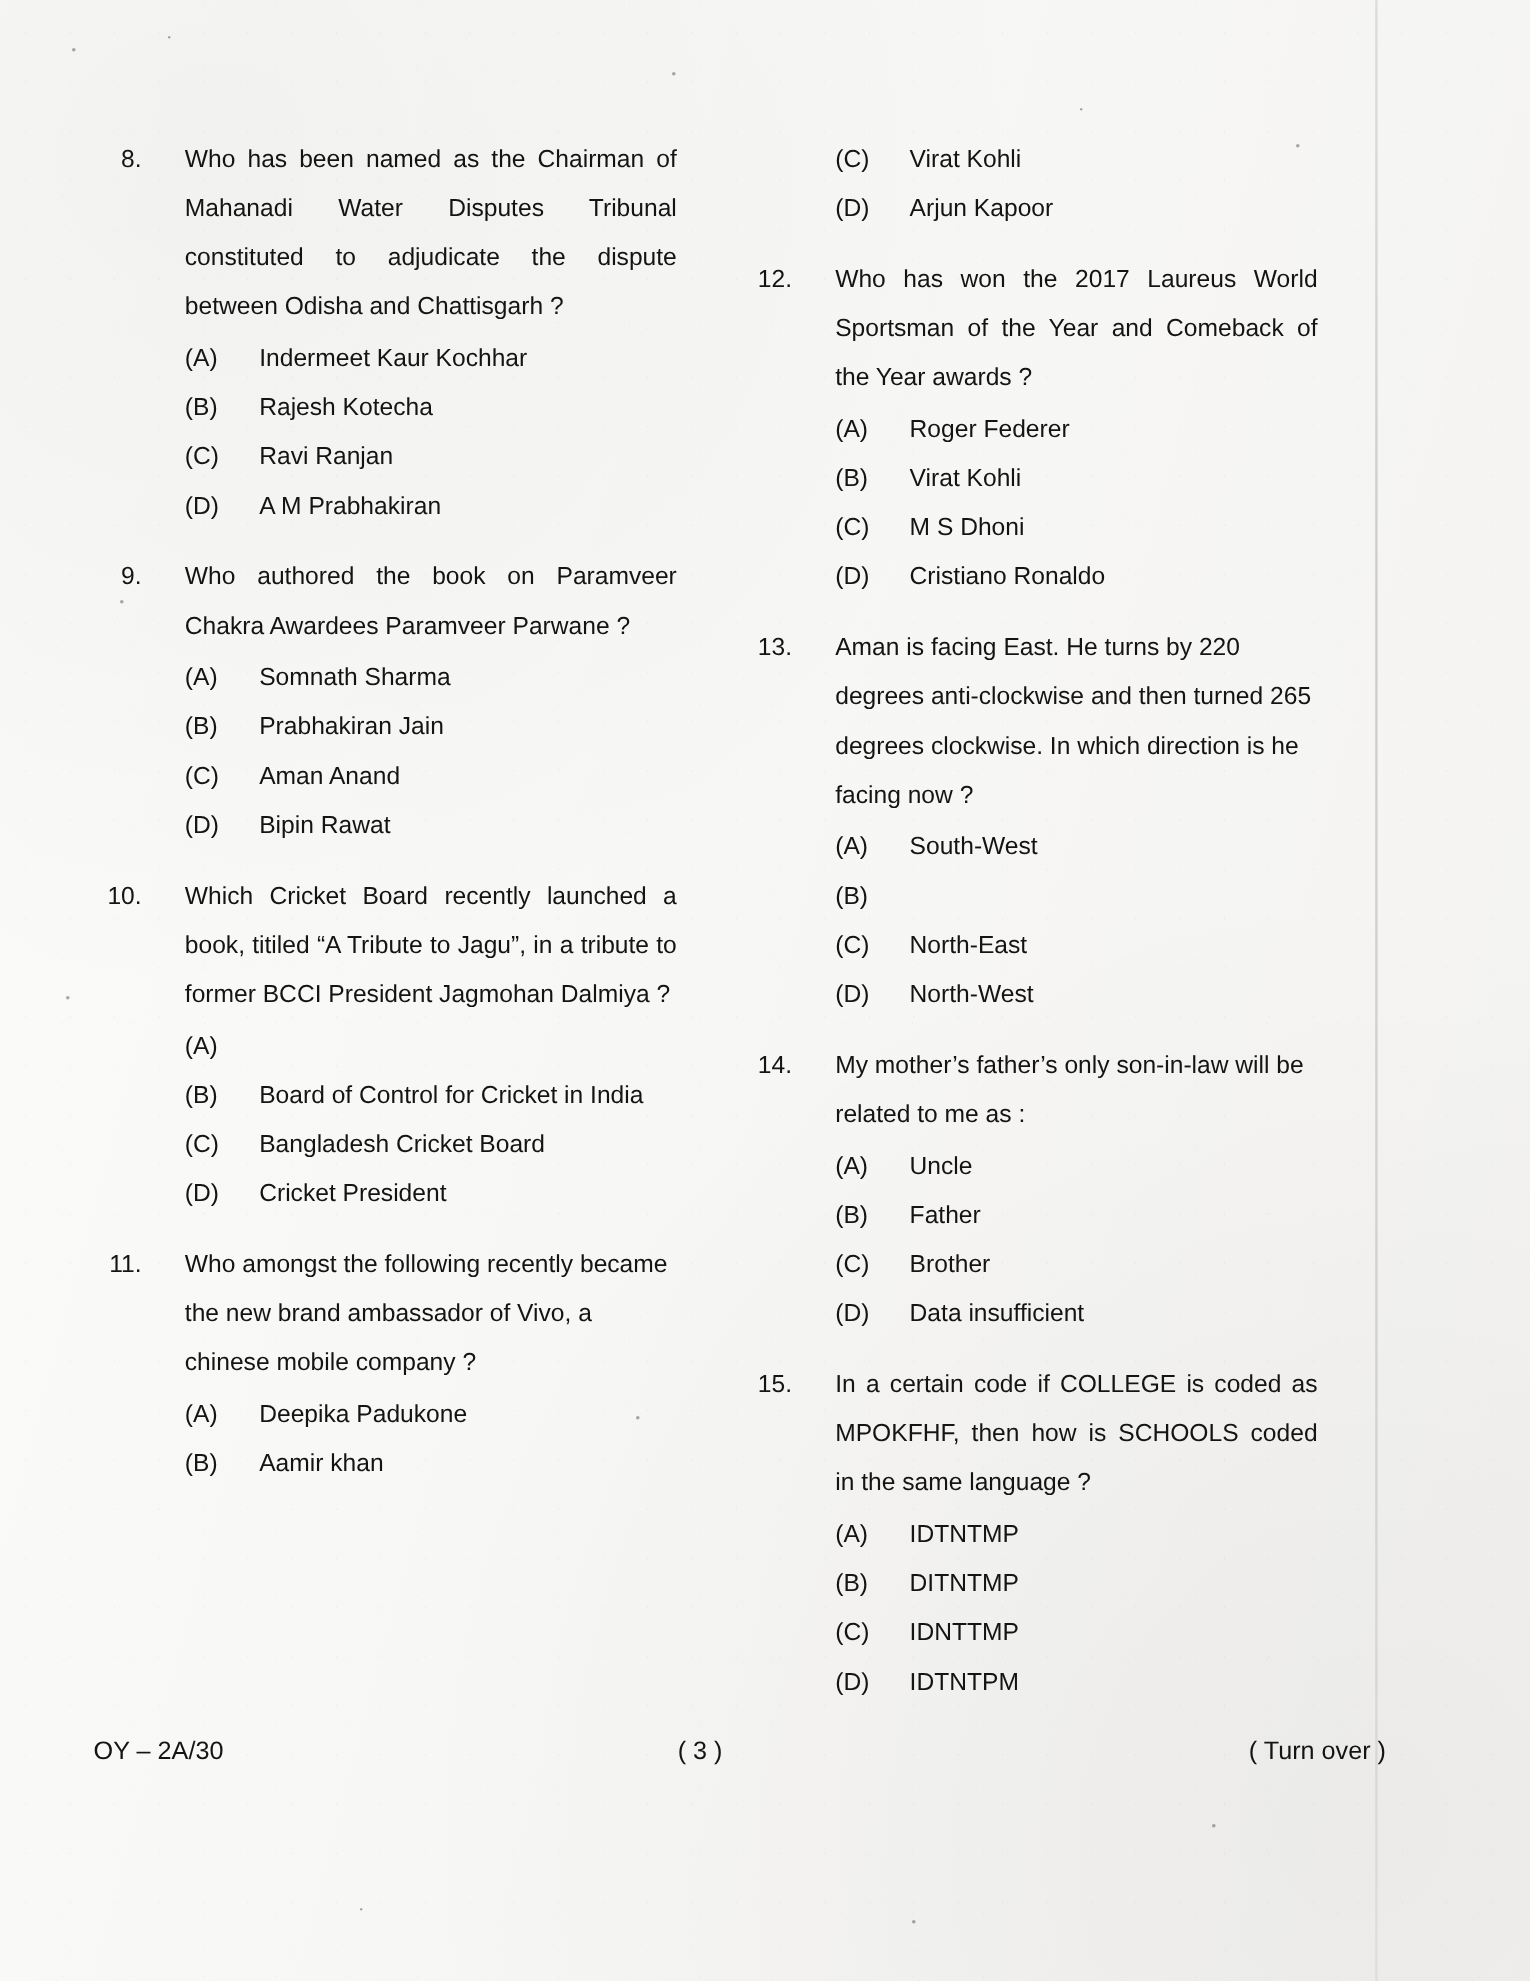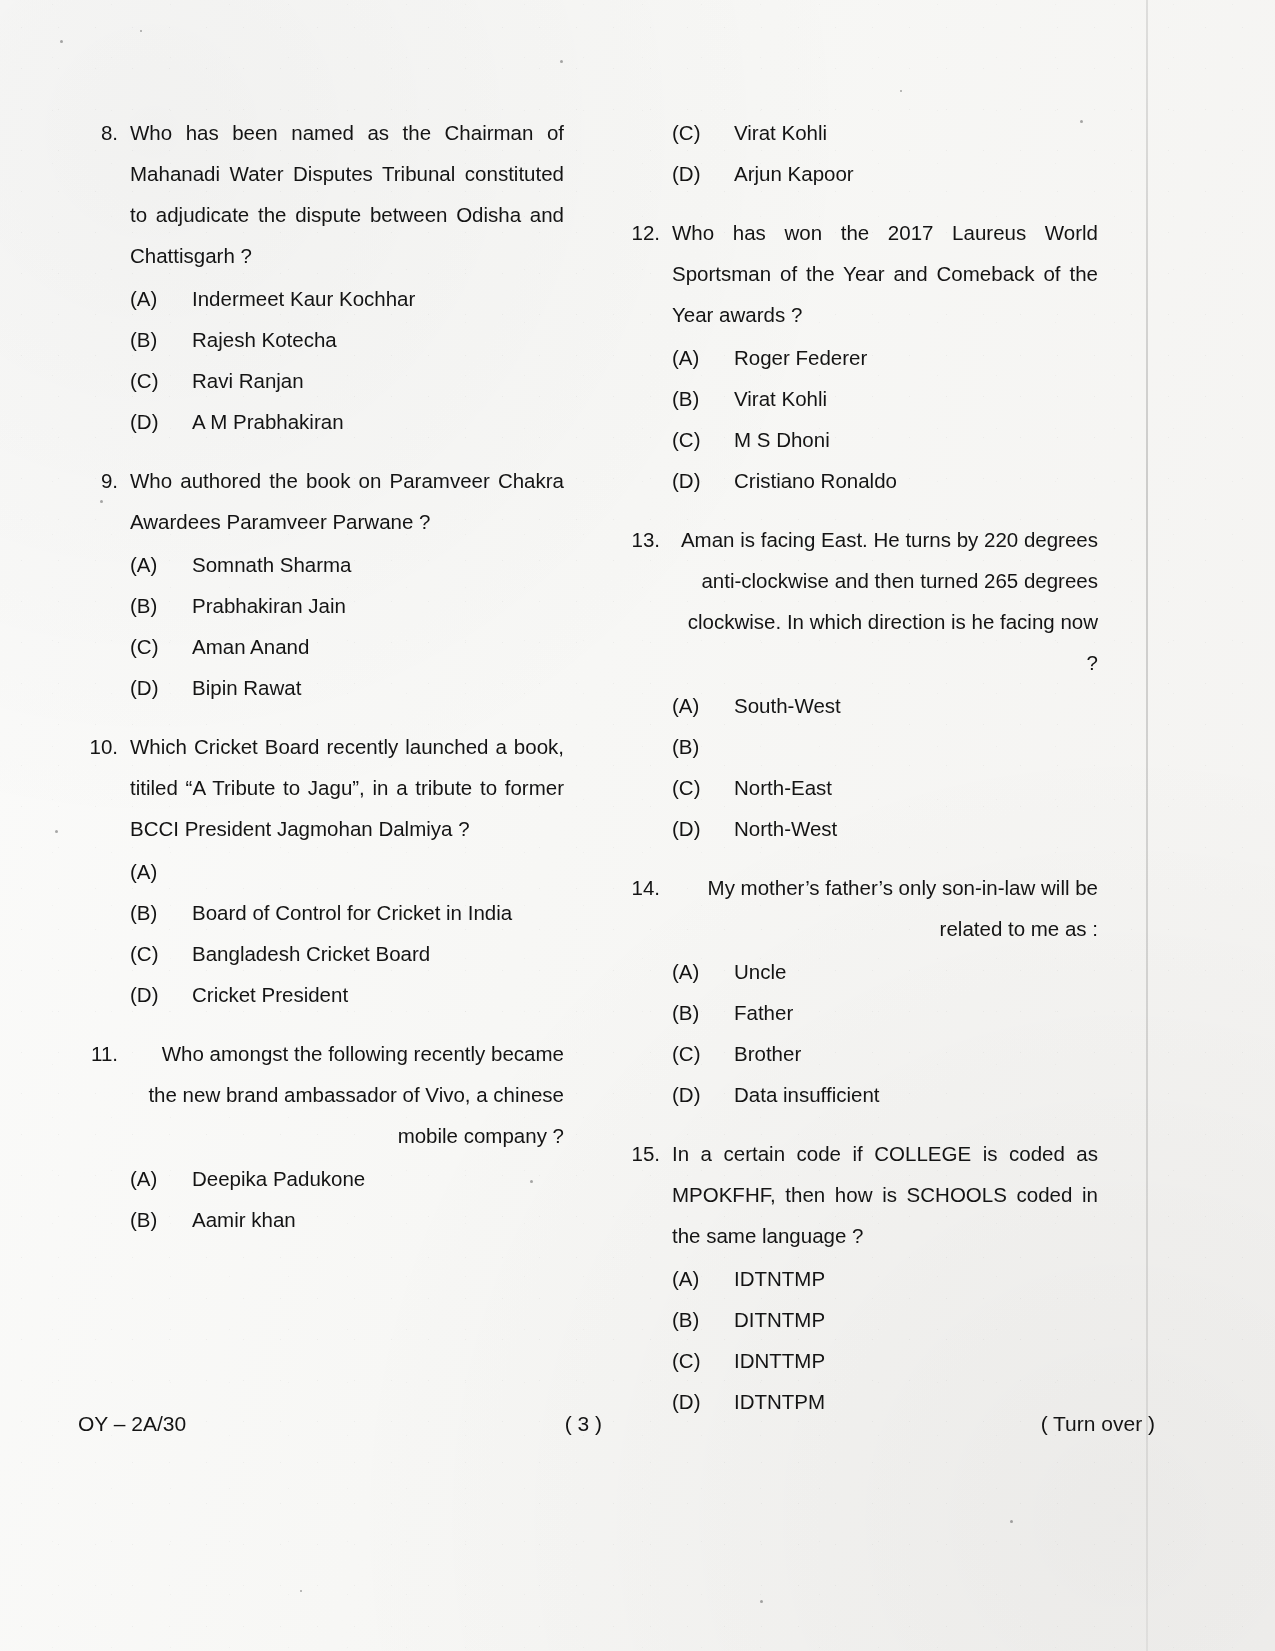--- a/index.html
+++ b/index.html
@@ -68,27 +68,27 @@
     flex: 0 0 52px;
     font-size: 20.5px;
     line-height: 41px;
     text-align: right;
     padding-right: 12px;
     box-sizing: border-box;
     color: #141414;
   }
   .q-body {
     flex: 1 1 auto;
+    margin-left: 24px;
   }
   .q-text {
     font-size: 20.5px;
     line-height: 41px;
     color: #141414;
     margin: 0 0 2px 0;
-    text-align: right;
   }
   .q-text.justify {
     text-align: justify;
     text-align-last: left;
   }
   .opts {
     margin: 0;
     padding: 0;
     list-style: none;
   }
@@ -106,21 +106,21 @@
     flex: 1 1 auto;
   }
 
   
   .col-right .q-num { width: 60px; flex: 0 0 60px; }
 
   .footer {
     position: absolute;
     left: 78px;
     right: 120px;
-    top: 1412px;
+    top: 1448px;
     display: flex;
     align-items: baseline;
     font-size: 21px;
     color: #141414;
   }
   .footer .code { flex: 0 0 auto; }
   .footer .pageno { flex: 1 1 auto; text-align: center; padding-right: 60px; }
   .footer .turn { flex: 0 0 auto; }
 
   

